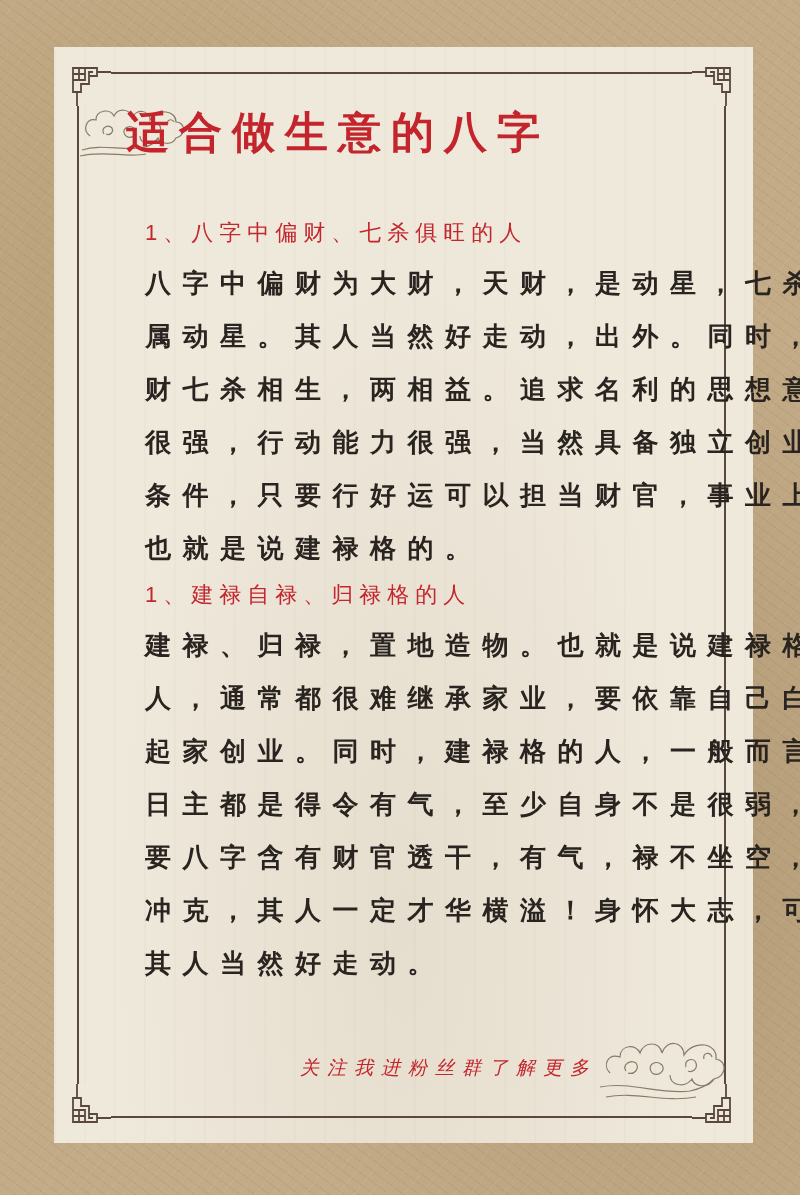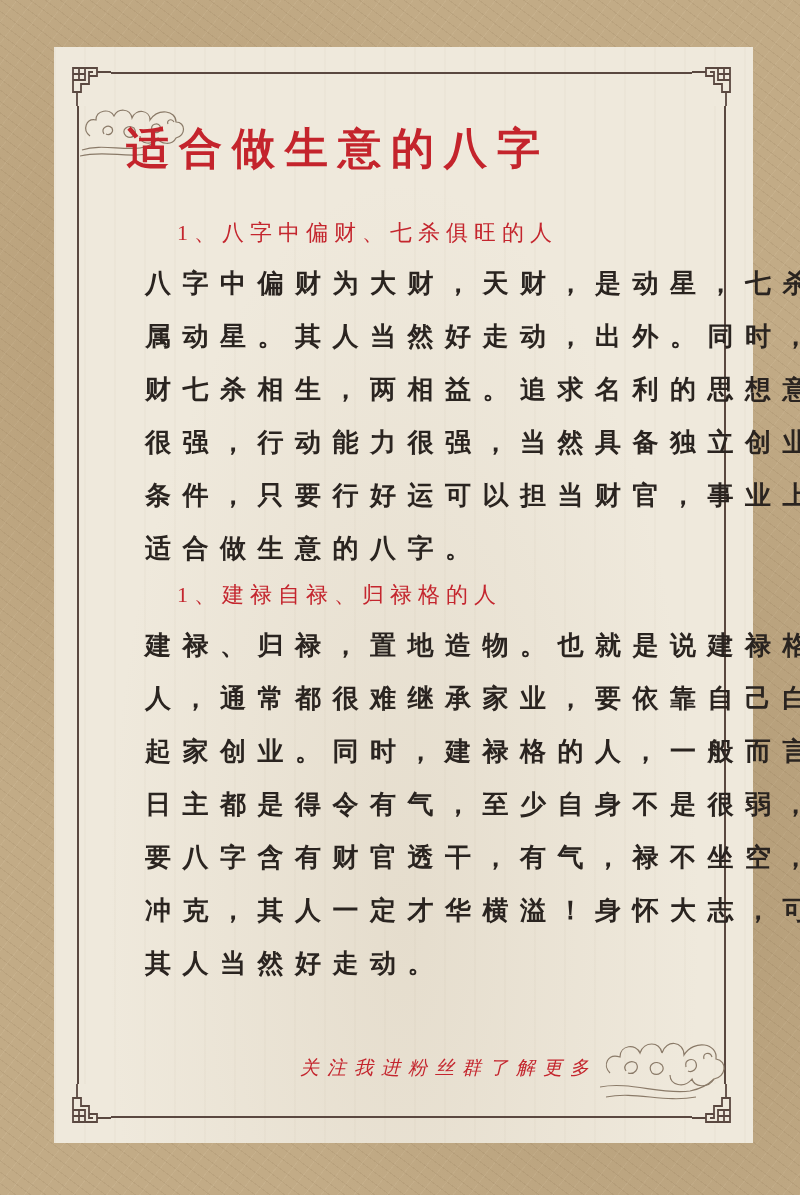--- a/index.html
+++ b/index.html
@@ -30,27 +30,27 @@
     .corner.tr { left: 692px; top: 66px; transform: scaleX(-1); }
     .corner.bl { left: 71px; top: 1084px; transform: scaleY(-1); }
     .corner.br { left: 692px; top: 1084px; transform: scale(-1,-1); }
 
     .cloud { position: absolute; }
     .cloud svg { display: block; }
     .cloud.top { left: 80px; top: 94px; width: 110px; height: 70px; }
     .cloud.bottom { left: 600px; top: 1025px; width: 130px; height: 85px; }
 
     .title {
-      position: absolute; left: 0; width: 676px; top: 120px; text-align: center;
+      position: absolute; left: 0; width: 676px; top: 104px; text-align: center;
       color: #c4242c; font-size: 43px; font-weight: bold; letter-spacing: 10px;
       font-family: "DejaVu Serif", serif;
     }
     .heading {
       position: absolute; left: 145px; color: #c4262e; font-size: 22px;
-      letter-spacing: 6px; font-family: Liberation Serif, serif; margin-left: 32px;
+      letter-spacing: 6px; font-family: Liberation Sans, sans-serif;
     }
     .body-line {
       position: absolute; left: 145px; color: #2a2420; font-size: 26px;
       letter-spacing: 11.5px; white-space: nowrap;
       font-family: "DejaVu Sans", sans-serif; font-weight: bold;
     }
     .footer-note {
       position: absolute; left: 300px; top: 1055px; color: #c4262e;
       font-size: 19px; letter-spacing: 8px; font-style: italic;
       font-family: Liberation Mono, monospace;
@@ -111,21 +111,21 @@
 </div>
 
 <div class="title">适合做生意的八字</div>
 
 <div class="heading" style="top:218px;">1、八字中偏财、七杀俱旺的人</div>
 <div class="body-line" style="top:266px;">八字中偏财为大财，天财，是动星，七杀也</div>
 <div class="body-line" style="top:319px;">属动星。其人当然好走动，出外。同时，偏</div>
 <div class="body-line" style="top:372px;">财七杀相生，两相益。追求名利的思想意识</div>
 <div class="body-line" style="top:425px;">很强，行动能力很强，当然具备独立创业的</div>
 <div class="body-line" style="top:478px;">条件，只要行好运可以担当财官，事业上必</div>
-<div class="body-line" style="top:531px;">适合做生意的八字。</div>
+<div class="body-line" style="top:531px;">也就是说建禄格的。</div>
 
 <div class="heading" style="top:580px;">1、建禄自禄、归禄格的人</div>
 <div class="body-line" style="top:628px;">建禄、归禄，置地造物。也就是说建禄格的</div>
 <div class="body-line" style="top:681px;">人，通常都很难继承家业，要依靠自己白手</div>
 <div class="body-line" style="top:734px;">起家创业。同时，建禄格的人，一般而言，</div>
 <div class="body-line" style="top:787px;">日主都是得令有气，至少自身不是很弱，只</div>
 <div class="body-line" style="top:840px;">要八字含有财官透干，有气，禄不坐空，被</div>
 <div class="body-line" style="top:893px;">冲克，其人一定才华横溢！身怀大志，可以</div>
 <div class="body-line" style="top:946px;">其人当然好走动。</div>
 

